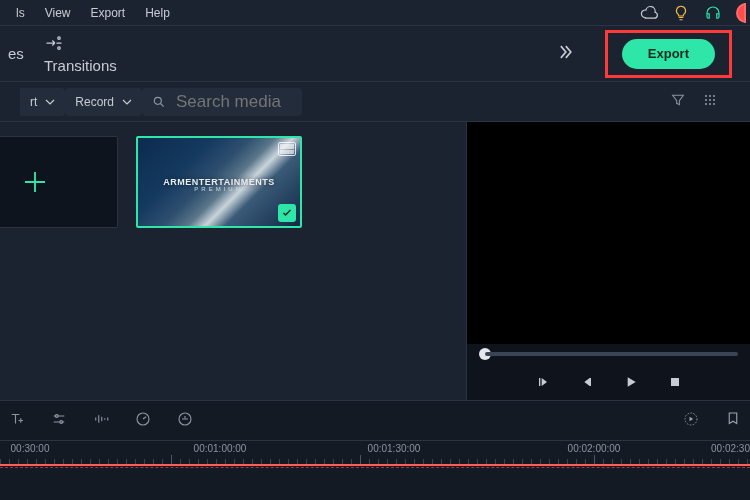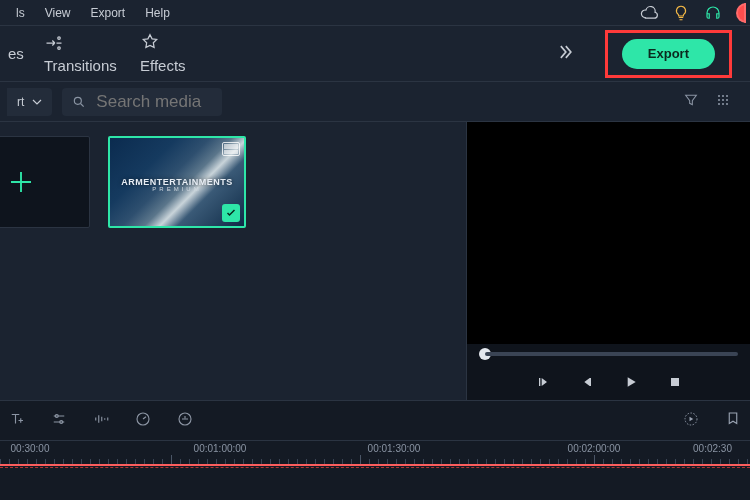--- a/index.html
+++ b/index.html
@@ -32,33 +32,33 @@
   .tab{display:flex;flex-direction:column;align-items:flex-start;justify-content:center;width:96px;gap:4px;color:var(--text);}
   .tab .lbl{font-size:15px;}
   .tab svg{width:20px;height:20px;}
   .tab.partial-left{width:36px;align-items:flex-start;overflow:hidden;}
   .chev-more{margin-left:auto;margin-right:20px;color:var(--text);}
   .export-wrap{display:flex;align-items:center;justify-content:center;padding:0 10px;}
   .export-box{border:3px solid var(--hl);padding:6px 14px 6px 14px;display:flex;align-items:center;}
   .export-btn{background:var(--accent);color:#0b2a1f;border:none;border-radius:18px;height:30px;padding:0 26px;font-weight:700;font-size:13px;cursor:pointer;}
 
   
-  .mediatools{height:40px;display:flex;align-items:center;gap:10px;padding:0 7px;background:var(--bg);border-bottom:1px solid var(--divider);}
+  .mediatools{height:40px;display:flex;align-items:center;padding:0 20px;background:var(--bg);border-bottom:1px solid var(--divider);}
   .dd{display:flex;align-items:center;gap:8px;background:var(--panel);height:28px;padding:0 10px;border-radius:4px;font-size:12px;color:var(--text);}
   .dd svg{width:10px;height:10px;}
   .dd.partial{border-top-left-radius:0;border-bottom-left-radius:0;}
   .search{display:flex;align-items:center;gap:8px;background:var(--panel);height:28px;padding:0 10px;border-radius:4px;flex:0 0 160px;}
   .search input{background:transparent;border:none;outline:none;color:var(--text);font-size:17px;width:110px;}
   .tool-icons{margin-left:auto;margin-right:12px;display:flex;align-items:center;gap:16px;color:var(--muted);}
 
   
   .main{display:flex;height:278px;}
   .media-panel{width:466px;background:var(--bg);padding:14px 12px;display:flex;gap:18px;align-items:flex-start;}
   .card{display:flex;flex-direction:column;align-items:center;gap:10px;}
-  .thumb{width:138px;height:92px;border-radius:2px;position:relative;display:flex;align-items:center;justify-content:center;}
+  .thumb{width:166px;height:92px;border-radius:2px;position:relative;display:flex;align-items:center;justify-content:center;}
   .thumb.import{background:#0e141d;border:1px solid #2b3442;}
   .thumb.import svg{width:30px;height:30px;color:var(--accent);}
   .thumb.clip{border:2px solid var(--accent);background:linear-gradient(135deg,#0b2b4f 0%,#153a5f 30%,#2e4f6f 45%,#5b768b 55%,#c9d4da 62%,#3a5a77 70%,#0f2a46 100%);overflow:hidden;}
   .clip-title{position:absolute;color:#e8eef5;font-size:9px;font-weight:700;letter-spacing:0.5px;text-shadow:0 0 4px rgba(0,0,0,.6);}
   .clip-sub{position:absolute;top:54%;color:#cfd7df;font-size:6px;letter-spacing:3px;}
   .clip-badge-tr{position:absolute;top:4px;right:4px;width:18px;height:14px;border:1px solid rgba(255,255,255,.8);border-radius:2px;display:flex;flex-direction:column;gap:1px;padding:1px;}
   .clip-badge-tr div{flex:1;background:rgba(255,255,255,.6);}
   .clip-badge-br{position:absolute;bottom:4px;right:4px;width:18px;height:18px;background:var(--accent);border-radius:3px;display:flex;align-items:center;justify-content:center;}
   .caption{font-size:12px;color:var(--text);max-width:166px;white-space:nowrap;overflow:hidden;text-overflow:ellipsis;}
 
@@ -124,43 +124,43 @@
     <span class="lbl">es</span>
   </div>
   <div class="tab">
     <svg viewBox="0 0 24 24" fill="none" stroke="#c7ccd4" stroke-width="1.5">
           <path d="M3 12h10m0 0-3-3m3 3-3 3M21 12h-6"></path>
           <circle cx="18" cy="6" r="1.5"></circle>
           <circle cx="18" cy="18" r="1.5"></circle>
         </svg>
     <span class="lbl">Transitions</span>
   </div>
-  <div class="tab">
-    <svg viewBox="0 0 24 24" fill="none" stroke="#c7ccd4" stroke-width="1.5">
-          <path d="M12 2l2.5 5 5.5.8-4 3.9.9 5.5L12 14.8 7.1 17.2 8 11.7 4 7.8l5.5-.8L12 2z"></path>
-        </svg>
-    <span class="lbl">Effects</span>
-  </div>
 
   <span class="chev-more">
     <svg width="20" height="20" viewBox="0 0 24 24" fill="none" stroke="#c7ccd4" stroke-width="2">
           <path d="M7 5l6 7-6 7M13 5l6 7-6 7"></path>
         </svg>
   </span>
 
   <div class="export-wrap">
     <div class="export-box">
       <button class="export-btn">Export</button>
     </div>
   </div>
 </div>
 
 <div class="mediatools">
   <div class="dd partial">
     <span>rt</span>
+    <svg viewBox="0 0 10 10">
+          <path d="M1 3l4 4 4-4" fill="none" stroke="#c7ccd4" stroke-width="1.2"></path>
+        </svg>
+  </div>
+  <div class="dd">
+    <span>Record</span>
     <svg viewBox="0 0 10 10">
           <path d="M1 3l4 4 4-4" fill="none" stroke="#c7ccd4" stroke-width="1.2"></path>
         </svg>
   </div>
   <div class="search">
     <svg width="14" height="14" viewBox="0 0 24 24" fill="none" stroke="#8a94a3" stroke-width="2">
           <circle cx="10" cy="10" r="6"></circle>
           <path d="M20 20l-5-5"></path>
         </svg>
     <input placeholder="Search media" style="">
@@ -364,20 +364,20 @@
         <div class="t small" style="left: 711px;"></div>
         <div class="t small" style="left: 720px;"></div>
         <div class="t small" style="left: 729px;"></div>
         <div class="t small" style="left: 738px;"></div>
         <div class="t small" style="left: 747px;"></div>
       </div>
 <span class="tick-label" style="left: 30px;">00:30:00</span>
       <span class="tick-label" style="left: 220px;">00:01:00:00</span>
       <span class="tick-label" style="left: 394px;">00:01:30:00</span>
       <span class="tick-label" style="left: 594px;">00:02:00:00</span>
-      <span class="tick-label" style="left: 732px; transform: translateX(-100%);">00:02:30</span>
+      <span class="tick-label" style="left: 750px; transform: translateX(-100%);">00:02:30</span>
     </div>
 
 <div class="tl-body">
   <div class="redline"></div>
 </div>
 
 </div>
 
 </body></html>

